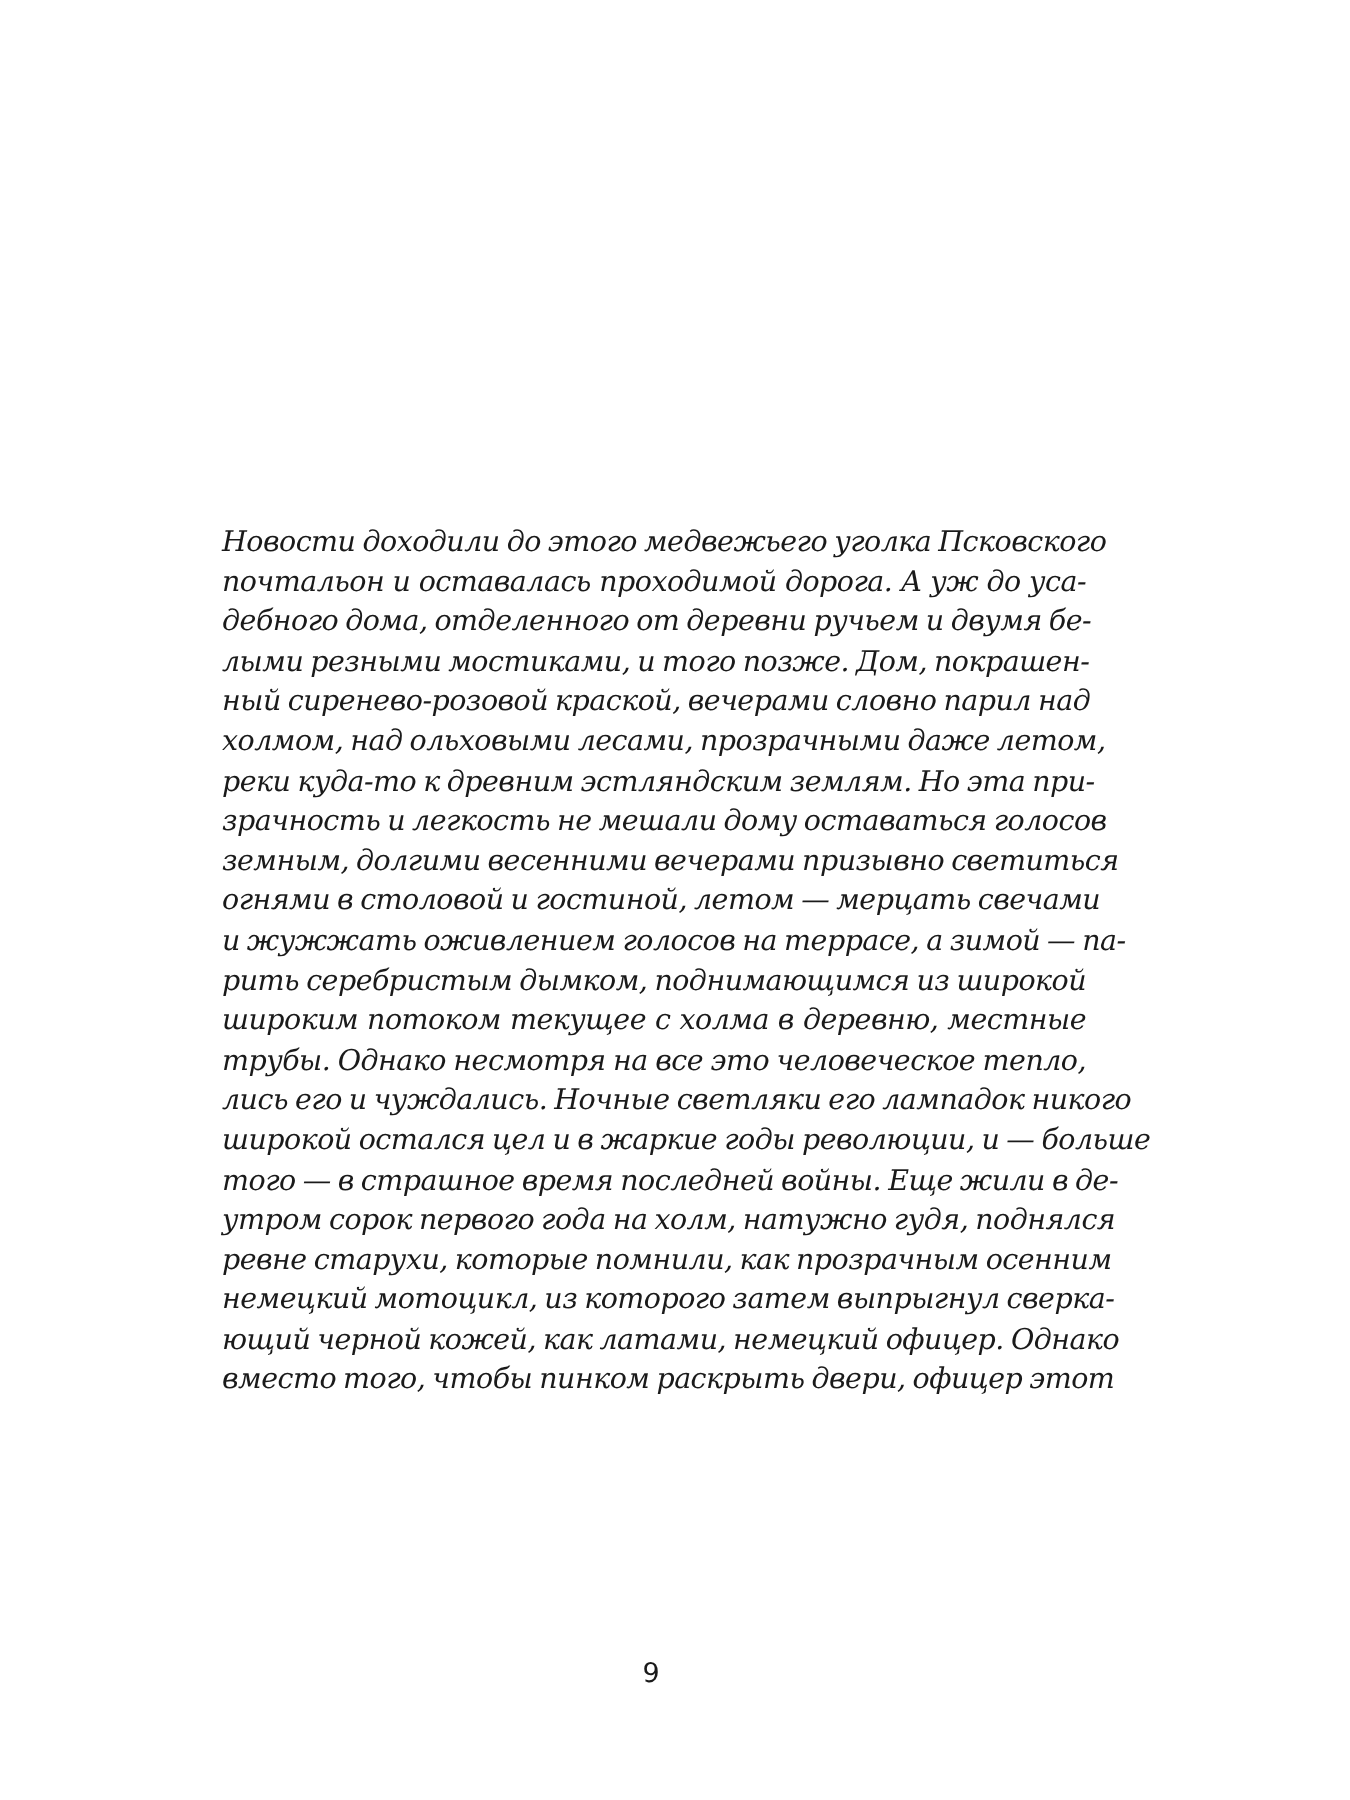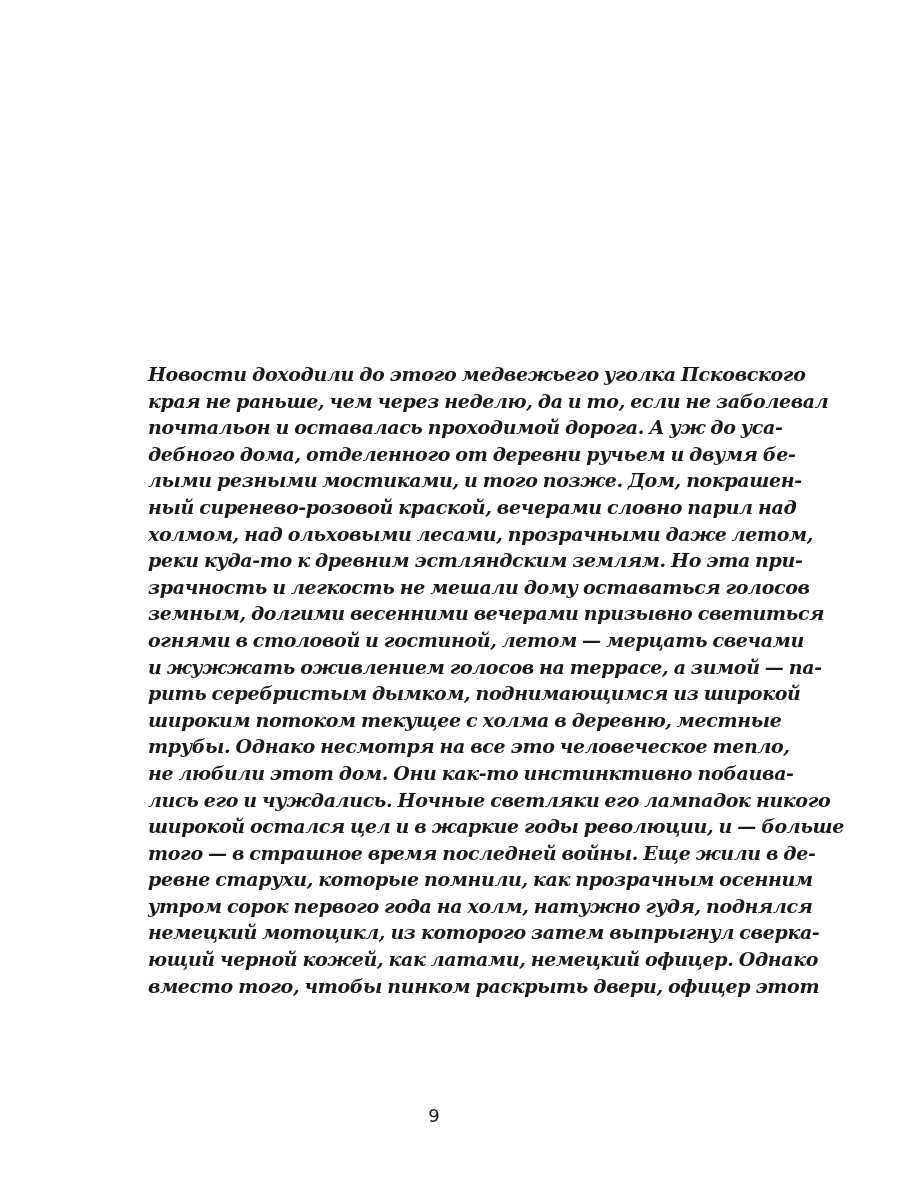--- a/index.html
+++ b/index.html
@@ -18,23 +18,22 @@
     .page {
       position: absolute;
       left: 0; top: 0;
       width: 900px;
       height: 1200px;
       background: #ffffff;
     }
     .body-text {
       position: absolute;
       left: 148px;
-      top: 361px;
+      top: 348px;
       width: 576px;
-      font-weight: bold;
     }
     .line {
       display: block;
       height: 26.6px;
       line-height: 26.6px;
       font-style: italic;
       font-size: 19px;
       white-space: nowrap;
       text-align: justify;
       text-align-last: justify;
@@ -55,39 +54,37 @@
       color: #1a1a1a;
       margin-left: -16px;
     }
   </style>
 </head>
 <body>
 
 <div class="page">
   <div class="body-text">
     <span class="line">Новости доходили до этого медвежьего уголка Псковского</span>
-    <span class="line">края не раньше, чем через неделю, да и то, если не заболевал</span>
     <span class="line">почтальон и оставалась проходимой дорога. А уж до уса-</span>
     <span class="line">дебного дома, отделенного от деревни ручьем и двумя бе-</span>
     <span class="line">лыми резными мостиками, и того позже. Дом, покрашен-</span>
     <span class="line">ный сиренево-розовой краской, вечерами словно парил над</span>
     <span class="line">холмом, над ольховыми лесами, прозрачными даже летом,</span>
     <span class="line">реки куда-то к древним эстляндским землям. Но эта при-</span>
     <span class="line">зрачность и легкость не мешали дому оставаться голосов</span>
     <span class="line">земным, долгими весенними вечерами призывно светиться</span>
     <span class="line">огнями в столовой и гостиной, летом — мерцать свечами</span>
     <span class="line">и жужжать оживлением голосов на террасе, а зимой — па-</span>
     <span class="line">рить серебристым дымком, поднимающимся из широкой</span>
     <span class="line">широким потоком текущее с холма в деревню, местные</span>
     <span class="line">трубы. Однако несмотря на все это человеческое тепло,</span>
-    <span class="line">не любили этот дом. Они как-то инстинктивно побаива-</span>
     <span class="line">лись его и чуждались. Ночные светляки его лампадок никого</span>
     <span class="line">широкой остался цел и в жаркие годы революции, и — больше</span>
     <span class="line">того — в страшное время последней войны. Еще жили в де-</span>
+    <span class="line">утром сорок первого года на холм, натужно гудя, поднялся</span>
     <span class="line">ревне старухи, которые помнили, как прозрачным осенним</span>
-    <span class="line">утром сорок первого года на холм, натужно гудя, поднялся</span>
     <span class="line">немецкий мотоцикл, из которого затем выпрыгнул сверка-</span>
     <span class="line">ющий черной кожей, как латами, немецкий офицер. Однако</span>
     <span class="line last">вместо того, чтобы пинком раскрыть двери, офицер этот</span>
   </div>
 
   <div class="page-number">9</div>
 </div>
 
 </body></html>

